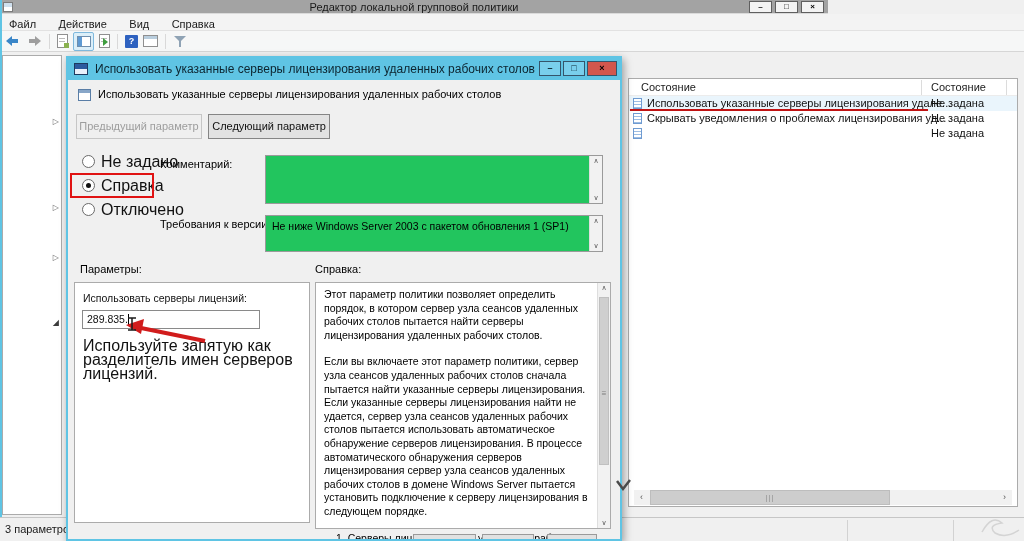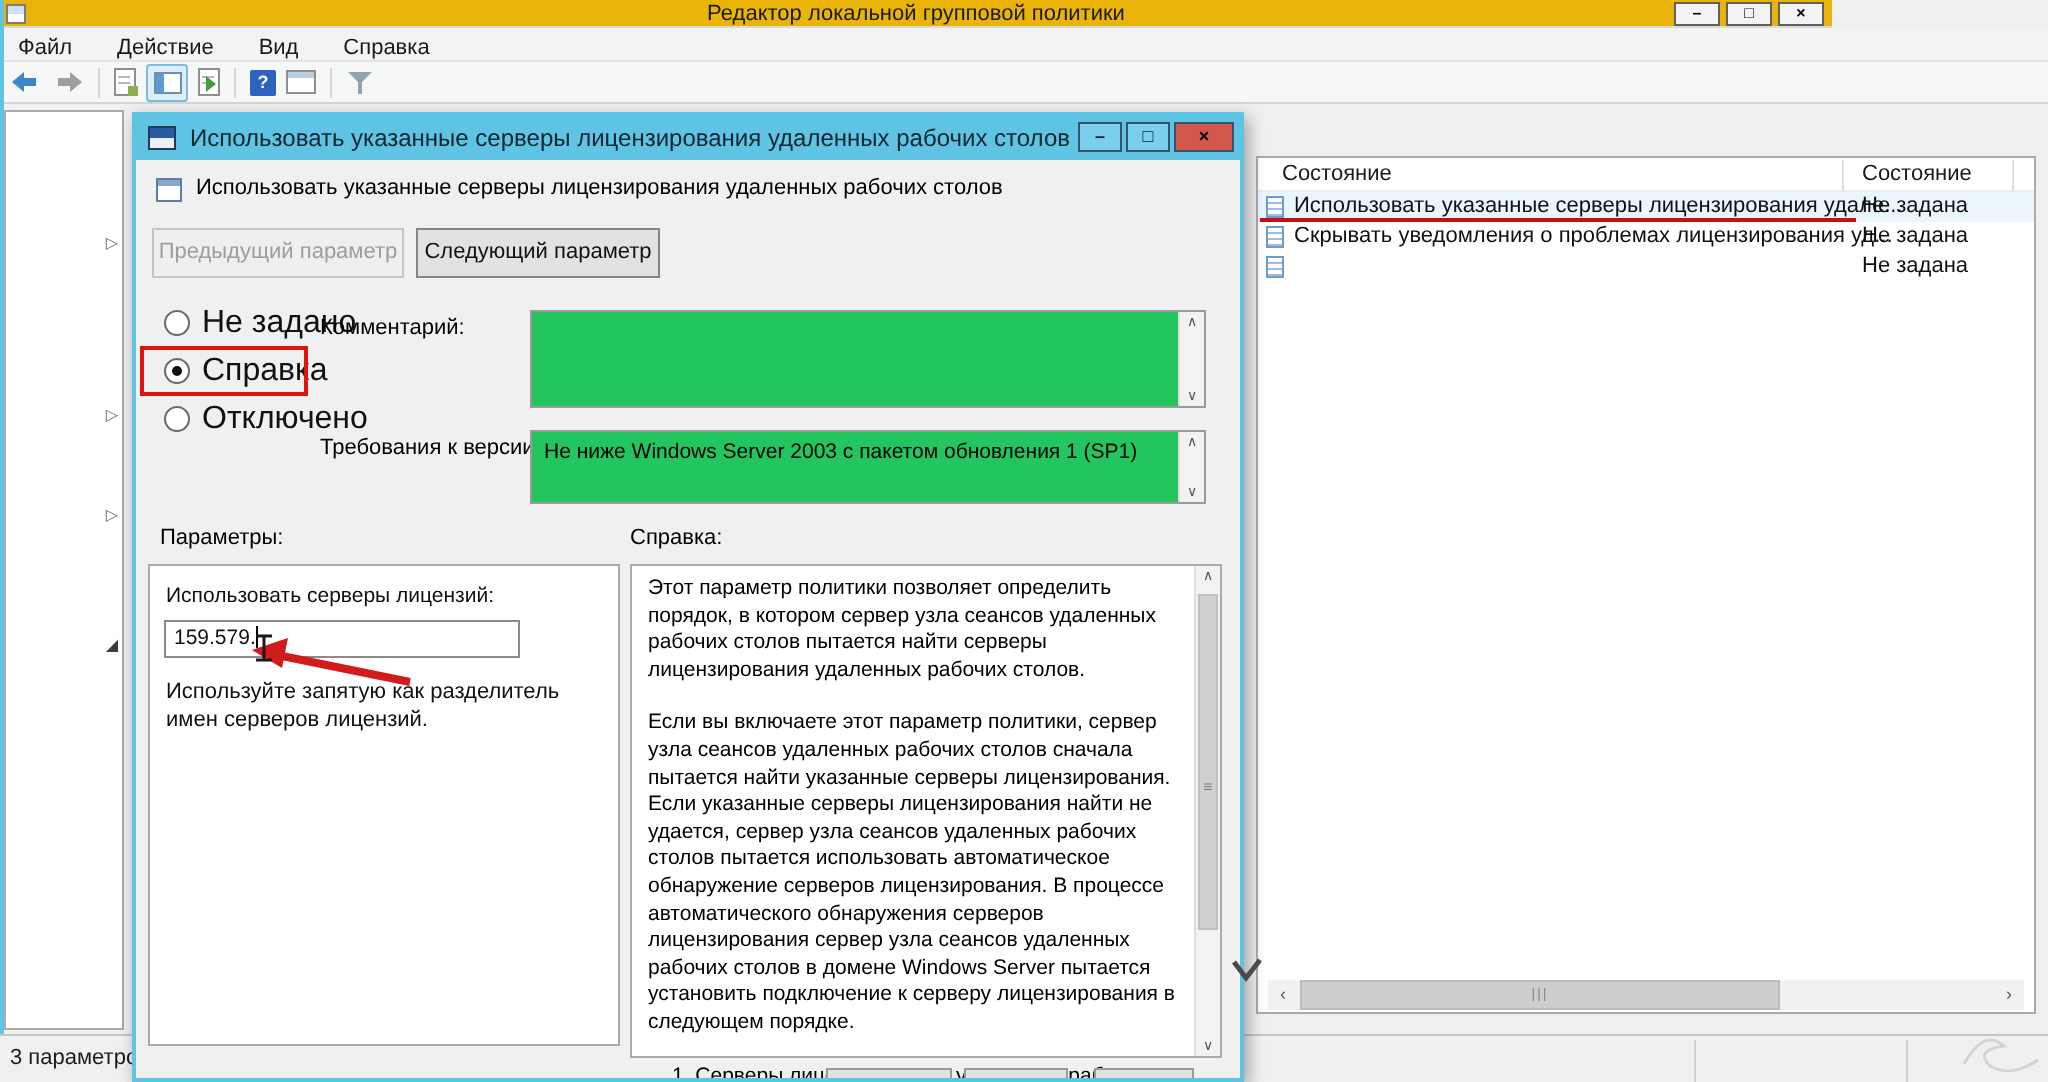--- a/index.html
+++ b/index.html
@@ -2,21 +2,21 @@
 <html><head>
 <meta charset="utf-8">
 <style>
   *{box-sizing:border-box;margin:0;padding:0}
   html,body{background:#555}
   .screen{position:relative;width:1024px;height:541px;background:#f0f0f0;overflow:hidden;
           font-family:"Liberation Sans",sans-serif;color:#111;margin:0 auto}
   .abs{position:absolute}
 
   
-  .titlebar{left:0;top:0;width:916px;height:14px;background:#eab308;border-bottom:1px solid #dadada}
+  .titlebar{left:0;top:0;width:828px;height:14px;background:#a3a3a3;border-bottom:1px solid #dadada}
   .app-icon{left:3px;top:2px;width:10px;height:10px;border:1px solid #7b7b7b;background:linear-gradient(180deg,#cfe0ee 0 4px,#fff 4px)}
   .wtitle{left:0;top:0;width:100%;text-align:center;font-size:11px;line-height:14px;color:#1a1a1a}
   .win-controls{right:4px;top:1px;display:flex;gap:3px}
   .wc{width:23px;height:12px;border:1px solid #5f5f5f;background:#f3f3f3;font-size:8px;line-height:10px;
       text-align:center;font-weight:bold;color:#000}
   .menubar{left:0;top:14px;width:1024px;height:17px;background:#f3f3f3;border-bottom:1px solid #e2e2e2}
   .mitem{display:inline-block;padding:0 9px;font-size:11px;line-height:17px;color:#1a1a1a}
   .toolbar{left:0;top:31px;width:1024px;height:21px;background:#f6f7f7;border-bottom:1px solid #d6d6d6;
            display:flex;align-items:center;padding-left:5px;gap:5px}
   .tsep{width:1px;height:15px;background:#d9d9d9;margin:0 2px}
@@ -98,21 +98,21 @@
   .vcol{position:absolute;right:0;top:0;bottom:0;width:13px;background:#f2f2f2;border-left:1px solid #dedede;
         text-align:center;font-size:7px;color:#555}
   .vcol .up{position:absolute;top:1px;left:0;width:100%}
   .vcol .dn{position:absolute;bottom:1px;left:0;width:100%}
   .req-text{position:absolute;left:6px;top:4px;right:18px;font-size:10.5px;color:#000}
   .gbox{position:absolute;background:#fff;border:1px solid #ababab}
   .ob-label{position:absolute;left:8px;top:9px;font-size:10.5px}
   .ob-input{position:absolute;left:7px;top:27px;width:178px;height:19px;border:1px solid #8a8a8a;background:#fff;
             font-size:10.5px;line-height:17px;padding-left:4px}
   .caret{display:inline-block;width:1px;height:11px;background:#000;vertical-align:-2px}
-  .ob-note{position:absolute;left:8px;top:56px;width:218px;font-size:11px;line-height:14px}
+  .ob-note{position:absolute;left:8px;top:56px;width:218px;font-size:16px;line-height:14px}
   .ob-example{position:absolute;left:8px;top:99px;width:226px;font-size:10px}
   .help-text{position:absolute;left:0;top:0;right:13px;bottom:0;padding:5px 6px 0 8px;font-size:10.5px;line-height:13.6px;color:#000}
   .help-text p{margin:0 0 13px}
   .help-text p.indent{text-indent:12px;margin-bottom:0}
   .vthumb{position:absolute;left:1px;right:1px;top:14px;height:168px;background:#cfcfcf;border:1px solid #c0c0c0}
   .vgrip{position:absolute;left:0;width:100%;top:92px;font-size:8px;color:#7d7d7d;text-align:center;line-height:8px}
   .bbtn{position:absolute;top:476px;height:22px;background:#e1e1e1;border:1px solid #9a9a9a}
 
   .annot{left:0;top:0;width:1024px;height:541px;z-index:30;pointer-events:none}
 </style>
@@ -245,21 +245,21 @@
         <span class="up">∧</span>
         <span class="dn">∨</span>
       </span>
     </div>
 
     <div class="flabel" style="left:12px;top:205px">Параметры:</div>
     <div class="flabel" style="left:247px;top:205px">Справка:</div>
 
     <div class="gbox" style="left:6px;top:224px;width:236px;height:241px">
       <div class="ob-label">Использовать серверы лицензий:</div>
-      <div class="ob-input"><span>159.579.</span><span class="caret"></span></div>
+      <div class="ob-input"><span>289.835.</span><span class="caret"></span></div>
       <div class="ob-note">Используйте запятую как разделитель имен серверов лицензий.</div>
     </div>
 
     <div class="gbox" style="left:247px;top:224px;width:296px;height:247px">
       <div class="help-text">
         <p>Этот параметр политики позволяет определить порядок, в котором сервер узла сеансов удаленных рабочих столов пытается найти серверы лицензирования удаленных рабочих столов.</p>
         <p>Если вы включаете этот параметр политики, сервер узла сеансов удаленных рабочих столов сначала пытается найти указанные серверы лицензирования. Если указанные серверы лицензирования найти не удается, сервер узла сеансов удаленных рабочих столов пытается использовать автоматическое обнаружение серверов лицензирования. В процессе автоматического обнаружения серверов лицензирования сервер узла сеансов удаленных рабочих столов в домене Windows Server пытается установить подключение к серверу лицензирования в следующем порядке.</p>
         <p class="indent">1. Серверы лицензирования удаленных рабочих столов, опубликованные в доменных службах Active Directory.</p>
       </div>
       <span class="vcol">

